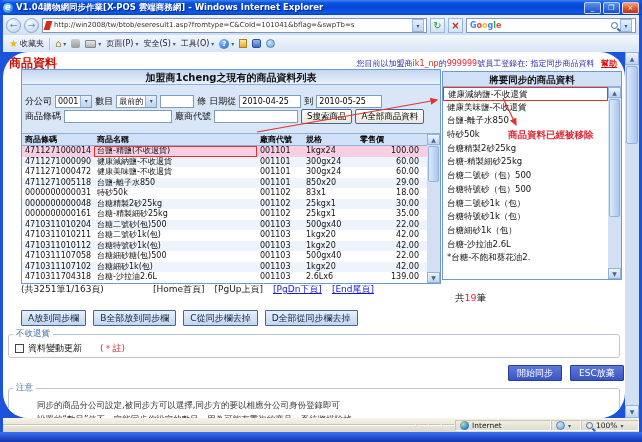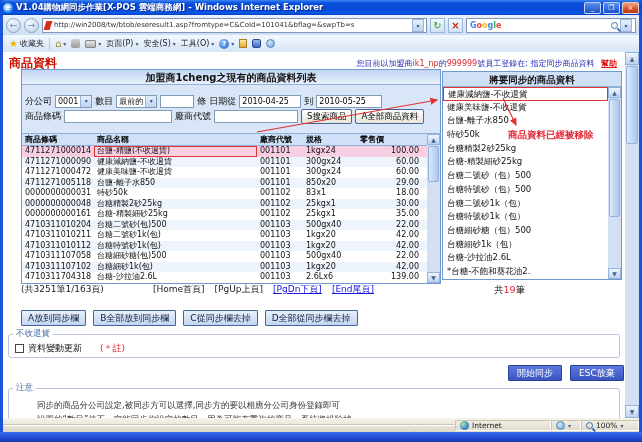--- a/index.html
+++ b/index.html
@@ -50,21 +50,21 @@
   .caret { font-size:6px; color:#44608a; }
   .house { color:#a98a3a; font-size:10px; }
   .feed-ico { width:9px; height:9px; background:linear-gradient(#cfcfcf,#9a9a9a); border-radius:2px; }
   .print-ico { width:11px; height:8px; background:linear-gradient(#e8e8e8,#b0b0b0); border:1px solid #888; border-radius:1px;}
   .help-ico { width:10px; height:10px; border-radius:50%; background:radial-gradient(circle at 35% 30%,#8fc2ff,#1a63d0); color:#fff; font-size:7px; font-weight:bold; text-align:center; line-height:10px;}
   .mini1 { width:8px; height:9px; background:linear-gradient(#ffe9a0,#e2a93c); border:1px solid #b07f20;}
   .mini2 { width:9px; height:9px; background:linear-gradient(#9db9e8,#3f6bbf); border:1px solid #27509a; border-radius:2px;}
   .mini3 { width:9px; height:9px; border-radius:50%; background:radial-gradient(circle at 35% 30%,#cfe6ff,#6aa1d8); border:1px solid #5585b8;}
 
   .body-row { position:absolute; left:3px; top:52px; width:636px; height:366px; display:flex; }
-  .content { position:relative; width:622px; height:366px; background:#fff; overflow:hidden; }
+  .content { position:relative; width:622px; height:366px; background:#fff; overflow:hidden;border-radius:25px; }
 
   
   .mscroll { width:14px; height:366px; background:#d3e0f3; display:flex; flex-direction:column; }
   .sbtn { height:13px; background:linear-gradient(#eef5fd,#bed3ef); border:1px solid #93b2dc; color:#44638f; font-size:6px; text-align:center; line-height:11px;}
   .mthumb { height:78px; margin:1px; background:linear-gradient(90deg,#dce9fa,#aac6ec); border:1px solid #93b2dc; border-radius:2px;}
   .sfill { flex:1; }
 
   .statusbar { position:absolute; left:3px; top:418px; width:636px; height:14px; background:linear-gradient(#f6f4ec,#dcd8c8);
     display:flex; align-items:center; font-size:7.5px; color:#222; }
   .scell { border:1px solid; border-color:#c9c5b4 #fff #fff #c9c5b4; display:flex; align-items:center; padding:0 4px; gap:3px;}
@@ -106,21 +106,21 @@
   .pg-link { color:#1515dd; text-decoration:underline; cursor:pointer; }
 
   .right-panel { position:absolute; left:439px; top:19px; width:180px; border:1px solid #6f99cf; background:#fff;}
   .rp-title { background:#cfe0f7; font-size:9.5px; font-weight:bold; text-align:center; height:15px; line-height:15px; border-bottom:1px solid #8fb0d9; color:#111;}
   .sync-list { position:relative; height:192px; background:#fff; overflow:hidden;}
   .sync-item { height:13.7px; line-height:13.7px; font-size:8.5px; color:#111; padding-left:4px; white-space:nowrap; overflow:hidden; width:calc(100% - 13px);}
   .sync-item.redbox { border:1px solid #e23333; }
   .rp-scroll { position:absolute; right:0; top:0; bottom:0; width:13px; background:#d3e0f3; display:flex; flex-direction:column;}
   .rp-scroll .sbtn { height:11px; line-height:9px;}
   .rthumb { height:118px; margin:1px; background:linear-gradient(90deg,#dce9fa,#aac6ec); border:1px solid #93b2dc; border-radius:2px;}
-  .sync-total { position:absolute; left:452px; top:232px; font-size:9.5px; color:#111;margin-left:39px;}
+  .sync-total { position:absolute; left:452px; top:240px; font-size:9.5px; color:#111;}
   .sync-total .cnt { color:#e02233; }
 
   .action-row { position:absolute; left:18px; top:258px; display:flex; gap:7px;}
   .abtn { background:linear-gradient(#e8f0fc,#c2d6f0); border:1px solid #44639a; border-radius:1px; font-size:9px; height:16px; padding:0 6px; font-family:inherit; color:#10203a; cursor:pointer;}
 
   fieldset.fs { position:absolute; left:5px; border:1px solid #b9c6dd; border-radius:3px; background:#fff;}
   fieldset.fs legend { font-size:8.5px; color:#4a6fa5; padding:0 3px; margin-left:4px;}
   .fs-sync { top:276px; width:612px; height:30px; }
   .cbrow { display:flex; align-items:center; gap:4px; padding:2px 6px; font-size:9px; color:#111;}
   .cb { width:9px; height:9px; border:1px solid #444; background:#fff; cursor:pointer;}
@@ -387,21 +387,20 @@
         <div class="sync-item redbox">健康減納鹽-不收退貨</div>
             <div class="sync-item">健康美味鹽-不收退貨</div>
             <div class="sync-item">台鹽-離子水850</div>
             <div class="sync-item">特砂50k</div>
             <div class="sync-item">台糖精製2砂25kg</div>
             <div class="sync-item">台糖-精製細砂25kg</div>
             <div class="sync-item">台糖二號砂（包）500</div>
             <div class="sync-item">台糖特號砂（包）500</div>
             <div class="sync-item">台糖二號砂1k（包）</div>
             <div class="sync-item">台糖特號砂1k（包）</div>
-            <div class="sync-item">台糖細砂糖（包）500</div>
             <div class="sync-item">台糖細砂1k（包）</div>
             <div class="sync-item">台糖-沙拉油2.6L</div>
             <div class="sync-item">*台糖-不飽和葵花油2.</div>
           </div>
       </div>
       <div class="sync-total">
         <span>共</span><span class="cnt">19</span><span>筆</span>
       </div>
 
       <div class="action-row">

